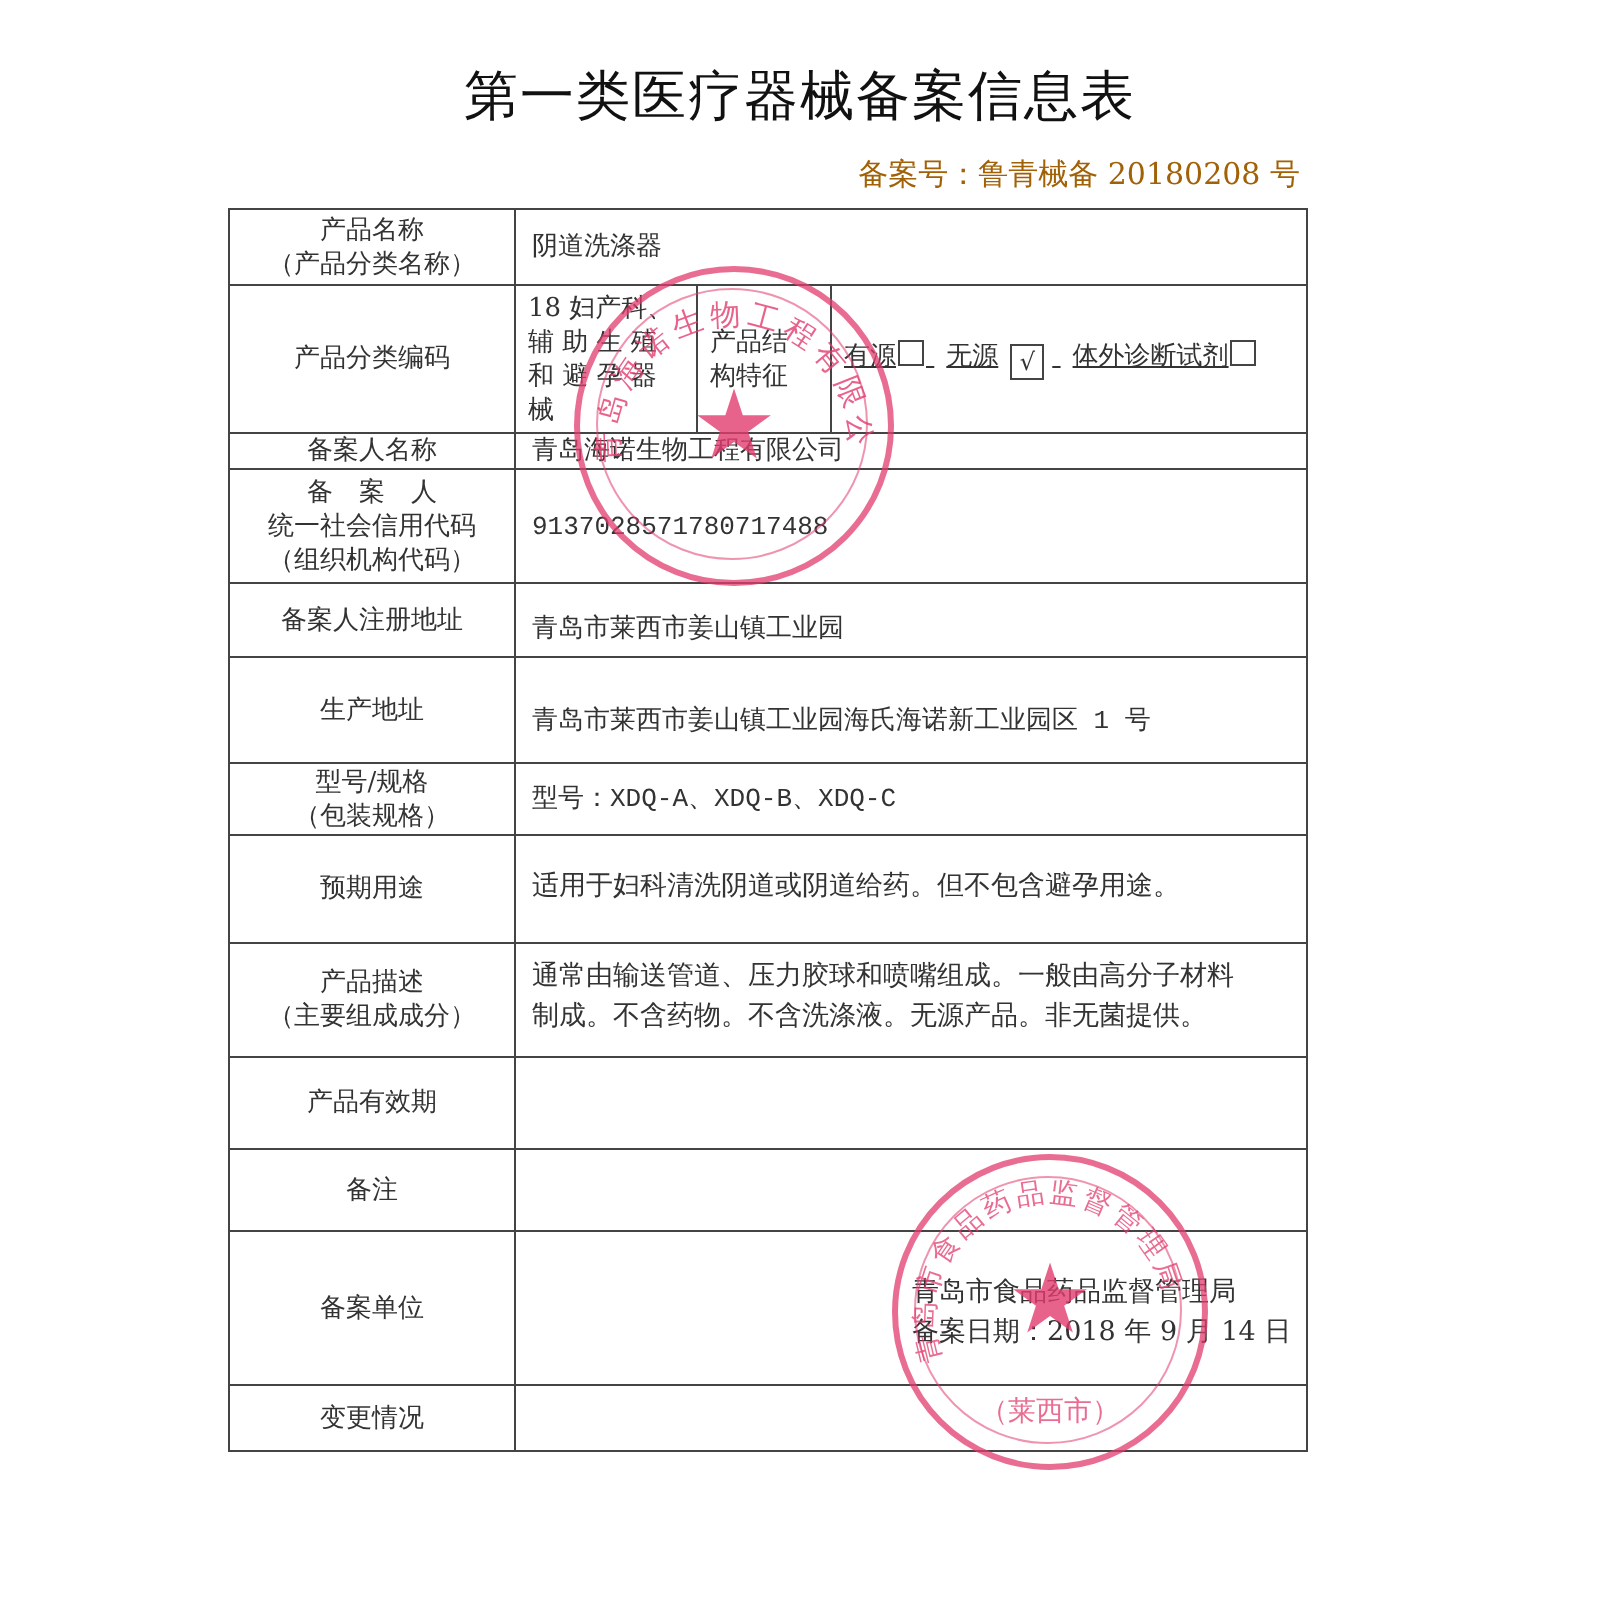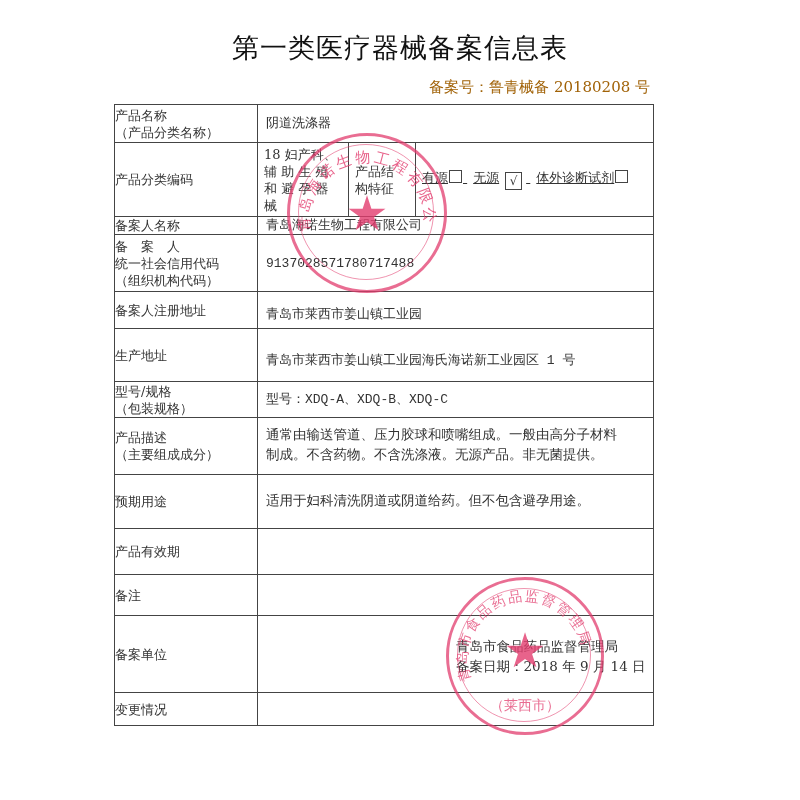--- a/index.html
+++ b/index.html
@@ -15,21 +15,21 @@
   .record-no {
     position:absolute; right:150px; top:78px; font-size:15px; color:#a16207;
   }
   table.form {
     position:absolute; left:114px; top:104px; width:540px;
     border-collapse:collapse; table-layout:fixed;
   }
   table.form td {
     border:1.4px solid #444; font-size:13px; color:#333; padding:0; vertical-align:middle;
   }
-  td.lbl { width:142px; text-align:left; line-height:17px; }
+  td.lbl { width:142px; text-align:center; line-height:17px; }
   td.val { padding-left:8px !important; line-height:17px;font-family:Liberation Mono, monospace; }
   td.sub { font-size:12.5px; line-height:17px; padding-left:6px !important;margin-top:20px; }
   .checkgroup { padding-left:6px; font-size:13px; white-space:nowrap;text-decoration:underline; }
   .chk {
     display:inline-block; width:11px; height:11px; border:1px solid #444; vertical-align:-1px; margin:0 1px;
   }
   .chk.big { width:15px; height:16px; text-align:center; line-height:16px; font-size:12px; vertical-align:-3px; margin:0 4px 0 6px; }
   .stamp {
     position:absolute; border-radius:50%; border:3px solid rgba(226,60,110,0.75);
     pointer-events:none;
@@ -114,34 +114,34 @@
   </tr>
 
   <tr style="height:36px">
     <td class="lbl">
       <div>型号/规格</div>
       <div>（包装规格）</div>
     </td>
     <td class="val" colspan="3">型号：XDQ-A、XDQ-B、XDQ-C</td>
   </tr>
 
+  <tr style="height:54px">
+    <td class="lbl">预期用途</td>
+    <td class="val" colspan="3" style="font-size:13.5px">适用于妇科清洗阴道或阴道给药。但不包含避孕用途。</td>
+  </tr>
+
   <tr style="height:57px">
     <td class="lbl">
       <div>产品描述</div>
       <div>（主要组成成分）</div>
     </td>
     <td class="val" colspan="3" style="font-size:13.5px;line-height:20px">
       <div>通常由输送管道、压力胶球和喷嘴组成。一般由高分子材料</div>
       <div>制成。不含药物。不含洗涤液。无源产品。非无菌提供。</div>
     </td>
-  </tr>
-
-  <tr style="height:54px">
-    <td class="lbl">预期用途</td>
-    <td class="val" colspan="3" style="font-size:13.5px">适用于妇科清洗阴道或阴道给药。但不包含避孕用途。</td>
   </tr>
 
   <tr style="height:46px">
     <td class="lbl">产品有效期</td>
     <td class="val" colspan="3"></td>
   </tr>
 
   <tr style="height:41px">
     <td class="lbl">备注</td>
     <td class="val" colspan="3"></td>

